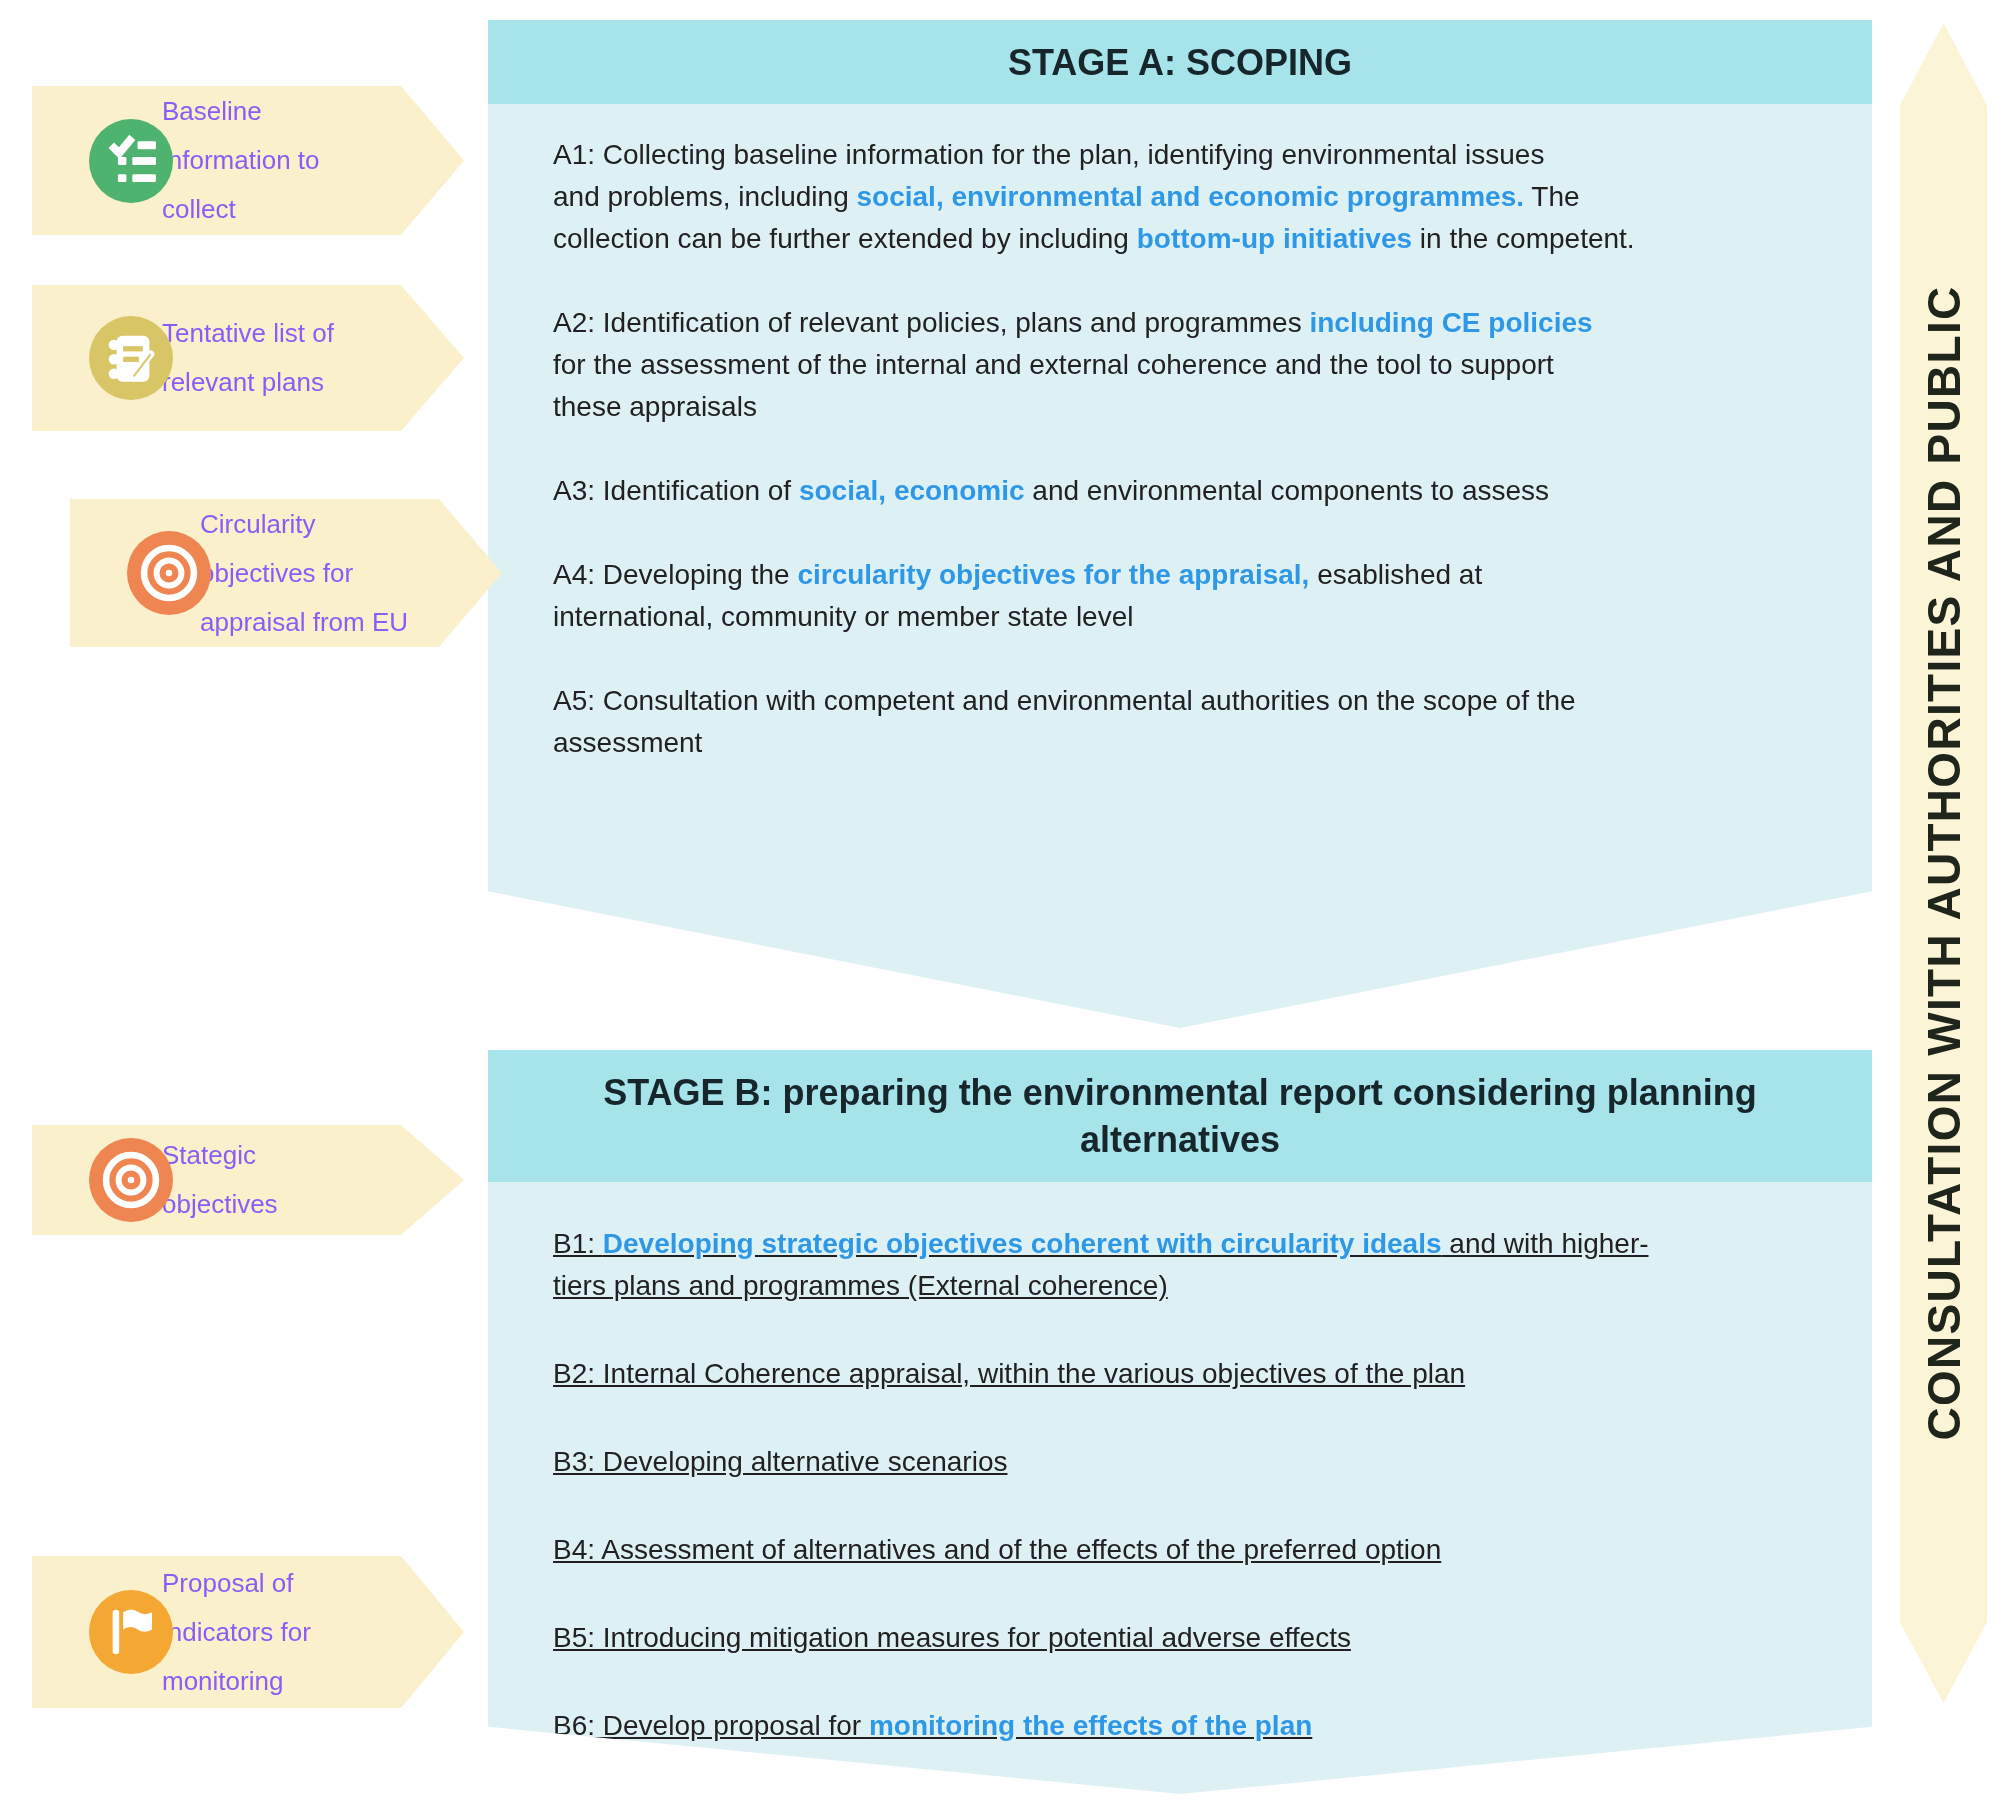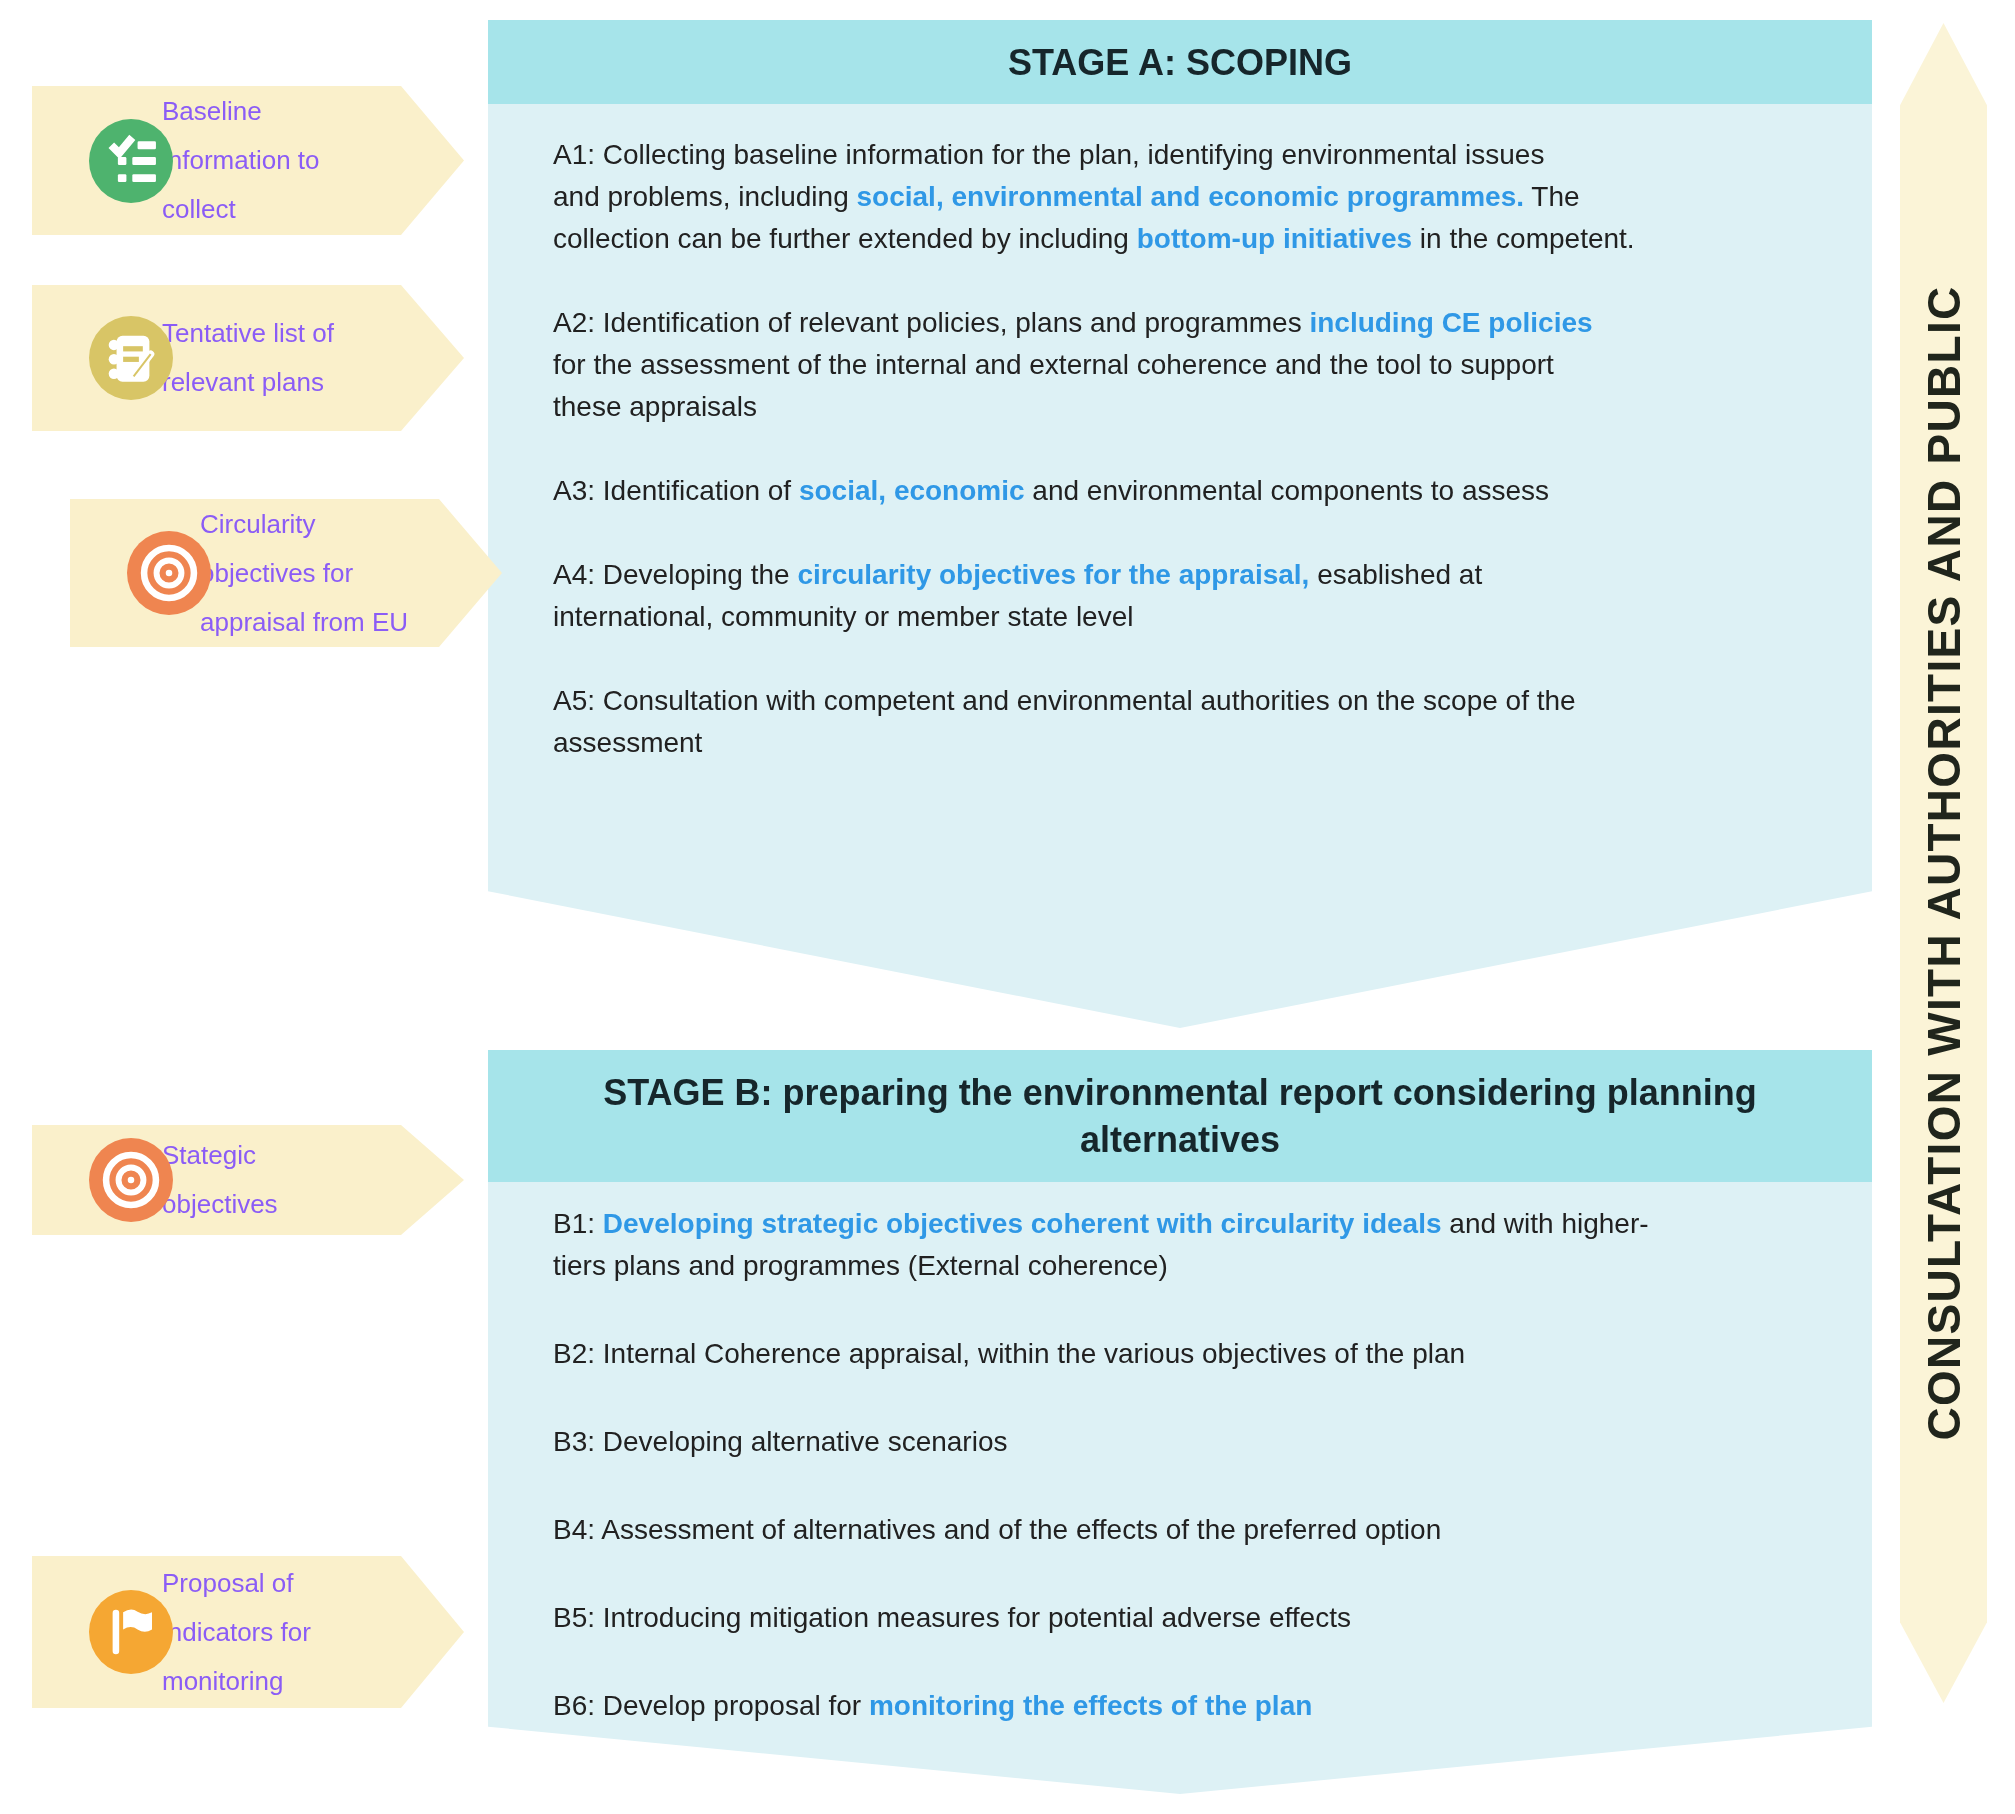--- a/index.html
+++ b/index.html
@@ -36,22 +36,23 @@
   .stage-a { top: 20px; }
   .stage-a .stage-header { height: 84px; }
   .stage-a .stage-body {
     height: 924px;
     clip-path: polygon(0 0, 100% 0, 100% 85.2%, 50% 100%, 0 85.2%);
   }
   .stage-b { top: 1050px; }
   .stage-b .stage-header { height: 132px; padding: 16px 92px; box-sizing: border-box; }
   .stage-b .stage-body {
     height: 612px;
-    padding-top: 21px;
+    padding-top: 41px;
     clip-path: polygon(0 0, 100% 0, 100% 89%, 50% 100%, 0 89%);
+    text-decoration: underline;
   }
   .item { white-space: pre-line; margin: 0 0 42px 12px; }
   .stage-b .item { margin-bottom: 46px; }
   .hl { color: var(--highlight-blue, #2f98e6); font-weight: bold; }
 
   
   .side-label {
     position: absolute;
     left: 32px;
     width: 432px;

